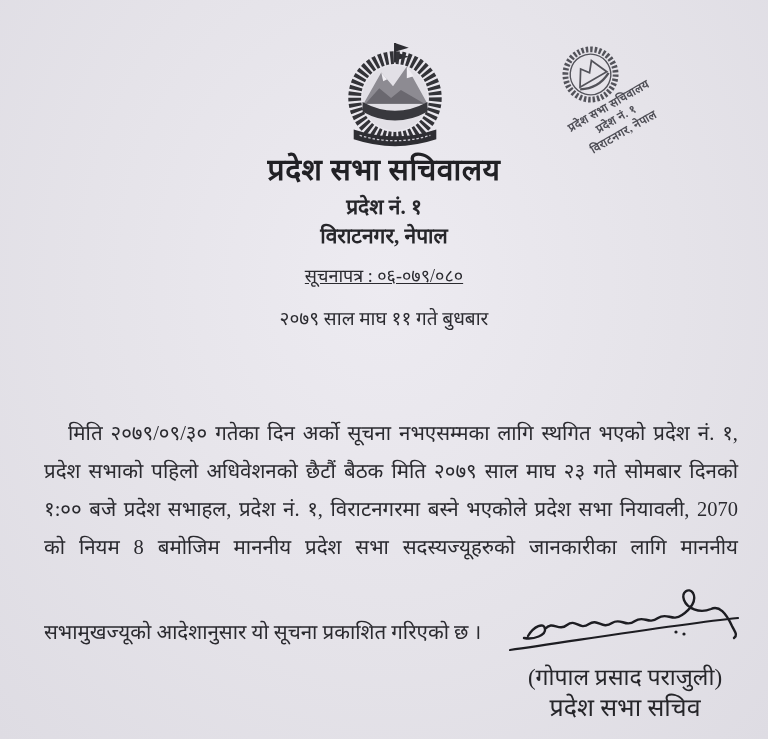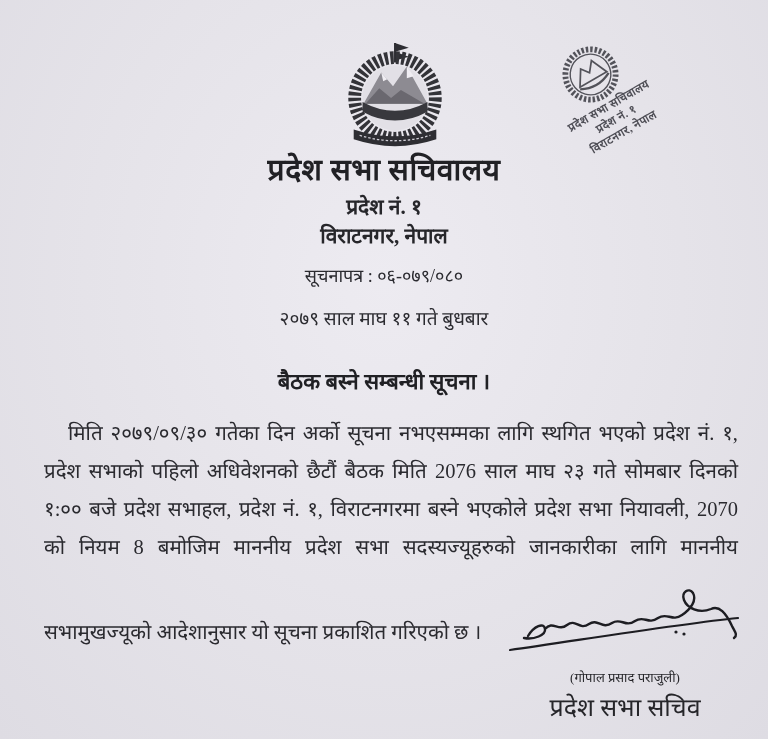--- a/index.html
+++ b/index.html
@@ -26,38 +26,38 @@
   .stamp-line{
     font-family:"Liberation Serif", serif;
     font-size:11.5px;font-weight:700;color:#33333b;
     white-space:nowrap;line-height:15px;letter-spacing:.4px;
   }
   
   .center{position:absolute;left:0;width:768px;text-align:center;white-space:nowrap;}
   .org{top:148px;font-size:30px;font-weight:700;letter-spacing:.5px;color:#212125;}
   .province{top:192px;font-size:21px;font-weight:700;}
   .address{top:221px;font-size:21px;font-weight:700;}
-  .ref{top:263px;font-size:18px;color:#2b2b30;}
+  .ref{top:263px;font-size:18px;color:#2b2b30;text-decoration:underline;}
   .date{top:305px;font-size:19px;color:#2b2b30;}
   .subject{top:365px;font-size:22px;font-weight:700;color:#202024;}
   
   .body-text{position:absolute;left:44px;top:414px;width:694px;font-size:20.5px;color:#2a2a2f;}
   .body-text .line{
     height:38px;line-height:38px;white-space:nowrap;
     text-align:justify;text-align-last:justify;text-justify:inter-word;
   }
   .body-text .line.first{text-indent:8px;margin-left:16px;}
   .body-text .line.last{text-align:left;text-align-last:left;margin-top:47px;}
   
   .signature{position:absolute;left:498px;top:580px;width:252px;height:88px;}
   .sig-block{
     position:absolute;left:515px;top:663px;width:220px;
     text-align:center;color:#26262a;
   }
-  .sig-name{font-size:13px;line-height:30px;white-space:nowrap;}
+  .sig-name{font-size:23px;line-height:30px;white-space:nowrap;}
   .sig-title{font-size:25px;line-height:30px;white-space:nowrap;}
 </style>
 </head>
 <body>
 
 <div class="page">
 
   <svg class="emblem" viewBox="0 0 120 116" aria-hidden="true">
 
     <line x1="60" y1="4" x2="60" y2="24" stroke="#2e2e33" stroke-width="2"></line>
@@ -90,25 +90,24 @@
     <span class="stamp-line">विराटनगर, नेपाल</span>
   </div>
 
   <div class="center org">प्रदेश सभा सचिवालय</div>
   <div class="center province">प्रदेश नं. १</div>
   <div class="center address">विराटनगर, नेपाल</div>
 
   <div class="center ref">सूचनापत्र : ०६-०७९/०८०</div>
   <div class="center date">२०७९ साल माघ ११ गते बुधबार</div>
 
-  <div class="center subject">बैठक बस्ने सम्बन्धी सूचना ।</div>
 
   <div class="body-text">
     <div class="line first">मिति २०७९/०९/३० गतेका दिन अर्को सूचना नभएसम्मका लागि स्थगित भएको प्रदेश नं. १,</div>
-    <div class="line">प्रदेश सभाको पहिलो अधिवेशनको छैटौं बैठक मिति 2076 साल माघ २३ गते सोमबार दिनको</div>
+    <div class="line">प्रदेश सभाको पहिलो अधिवेशनको छैटौं बैठक मिति २०७९ साल माघ २३ गते सोमबार दिनको</div>
     <div class="line">१:०० बजे प्रदेश सभाहल, प्रदेश नं. १, विराटनगरमा बस्ने भएकोले प्रदेश सभा नियावली, 2070</div>
     <div class="line">को नियम 8 बमोजिम माननीय प्रदेश सभा सदस्यज्यूहरुको जानकारीका लागि माननीय</div>
     <div class="line last">सभामुखज्यूको आदेशानुसार यो सूचना प्रकाशित गरिएको छ ।</div>
   </div>
 
   <svg class="signature" viewBox="0 0 252 88" aria-hidden="true">
     <path d="M30,56 C36,46 46,42 47,49 C48,55 36,60 26,58
              M47,49 C55,40 60,52 69,45 C78,38 81,51 91,44
              C100,38 104,50 114,43 C123,37 127,48 137,41
              C146,35 150,45 160,38 C169,32 174,42 184,35

